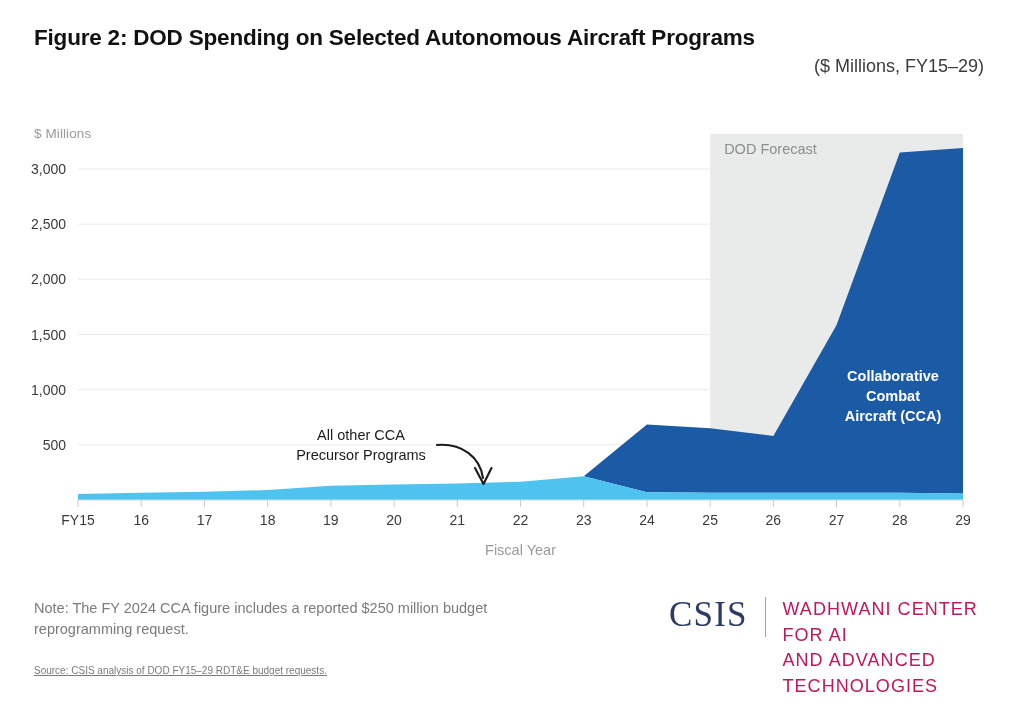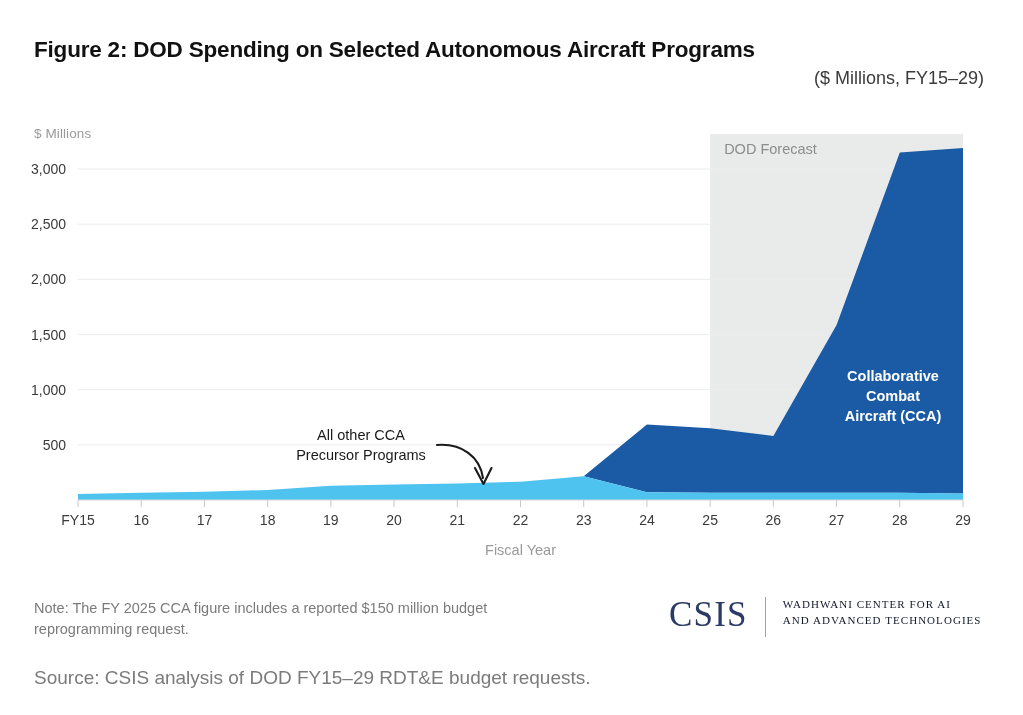--- a/index.html
+++ b/index.html
@@ -7,21 +7,21 @@
     width:1023px;height:715px;
     background:#ffffff;
     font-family:"Liberation Sans", sans-serif;
     color:#231f20;
     overflow:hidden;
     position:relative;
   }
   .figure{position:absolute;inset:0;}
 
   
-  .hdr{position:absolute;left:34px;top:24px;width:950px;margin-top:12px;}
+  .hdr{position:absolute;left:34px;top:24px;width:950px;}
   .title{
     font-size:22.5px;font-weight:bold;letter-spacing:-0.2px;
     color:#111111;line-height:1.22;margin:0;
   }
   .subtitle{
     font-size:18px;font-weight:400;color:#3b3b3b;
     margin:5px 0 0 0;line-height:1.2;text-align:right;
   }
 
   
@@ -61,35 +61,35 @@
     font-family:"Liberation Sans", sans-serif;
   }
 
   
   .note{
     position:absolute;left:34px;top:598px;width:545px;
     font-size:14.5px;line-height:1.48;color:#7b7b7b;
   }
   .source{
     position:absolute;left:34px;top:664px;width:620px;
-    font-size:19px;line-height:1.45;color:#7b7b7b;
+    font-size:10px;line-height:1.45;color:#7b7b7b;text-decoration:underline;
   }
 
   
   .logo{position:absolute;left:669px;top:597px;display:flex;}
   .logo-mark{
     font-family:"Liberation Serif", serif;
     font-size:35px;letter-spacing:1.2px;color:#2c3b66;line-height:1;
     padding-right:17px;
   }
   .logo-div{width:1px;height:40px;background:#9aa2ba;}
   .logo-text{
-    padding-left:17px;color:#0f172a;
-    font-family:Liberation Serif, serif;
-    font-size:11px;letter-spacing:1.05px;line-height:1.42;
+    padding-left:17px;color:#be185d;
+    font-family:Liberation Sans, sans-serif;
+    font-size:18px;letter-spacing:1.05px;line-height:1.42;
   }
 </style>
 </head>
 <body>
 
 <div class="figure">
 
   <div class="hdr">
     <div class="title">Figure 2: DOD Spending on Selected Autonomous Aircraft Programs</div>
     <div class="subtitle">($ Millions, FY15–29)</div>
@@ -150,21 +150,21 @@
         <text x="893" y="263" class="series-label">Collaborative</text>
         <text x="893" y="283" class="series-label">Combat</text>
         <text x="893" y="303" class="series-label">Aircraft (CCA)</text>
         <text x="361" y="322" class="anno-text">All other CCA</text>
         <text x="361" y="342" class="anno-text">Precursor Programs</text>
         <path d="M 437 327 C 462 325 480 339 483 360" fill="none" stroke="#1b1b1b" stroke-width="2.1" stroke-linecap="round"></path>
         <path d="M 475 350 L 483.5 366 L 491.5 350" fill="none" stroke="#1b1b1b" stroke-width="2.1" stroke-linecap="round" stroke-linejoin="round"></path>
       </svg>
   </div>
 
-  <div class="note">Note: The FY 2025 CCA figure includes a reported $150 million budget reprogramming request.</div>
+  <div class="note">Note: The FY 2024 CCA figure includes a reported $250 million budget reprogramming request.</div>
   <div class="source">Source: CSIS analysis of DOD FY15–29 RDT&amp;E budget requests.</div>
 
   <div class="logo">
     <div class="logo-mark">CSIS</div>
     <div class="logo-div"></div>
     <div class="logo-text">
       <div>WADHWANI CENTER FOR AI</div>
       <div>AND ADVANCED TECHNOLOGIES</div>
     </div>
   </div>

